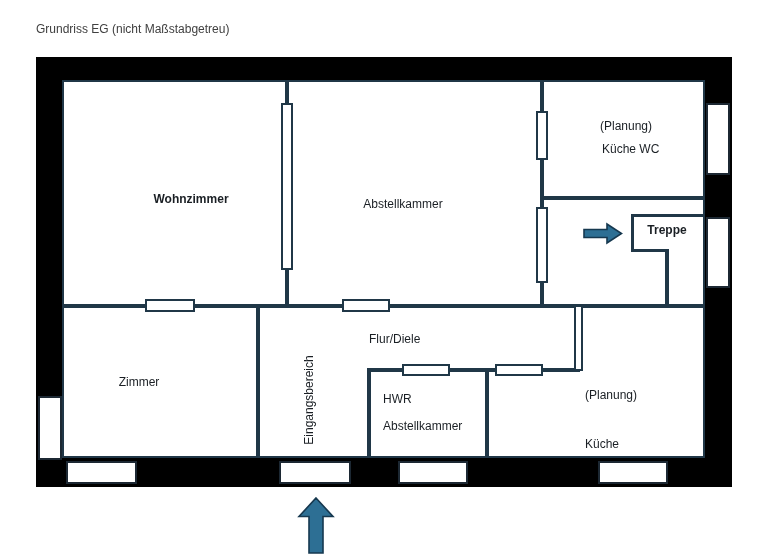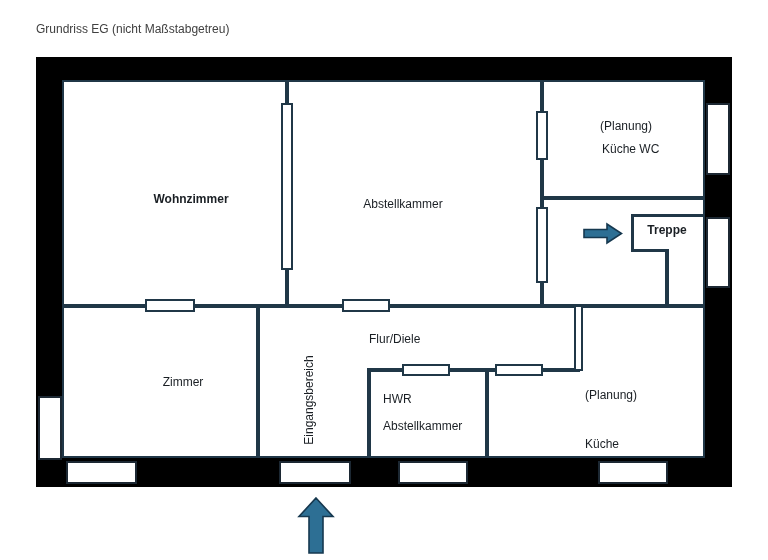--- a/index.html
+++ b/index.html
@@ -57,21 +57,21 @@
 <div class="door" style="left:145px;top:299px;width:50px;height:13px;"></div>
 <div class="door" style="left:342px;top:299px;width:48px;height:13px;"></div>
 <div class="door" style="left:402px;top:364px;width:48px;height:12px;"></div>
 <div class="door" style="left:495px;top:364px;width:48px;height:12px;"></div>
 
 <div class="label ctr" style="left:191px;top:199px;font-weight:bold;">Wohnzimmer</div>
 <div class="label ctr" style="left:403px;top:204px;">Abstellkammer</div>
 <div class="label" style="left:600px;top:120px;">(Planung)</div>
 <div class="label" style="left:602px;top:143px;">Küche WC</div>
 <div class="label ctr" style="left:667px;top:230px;font-weight:bold;">Treppe</div>
-<div class="label ctr" style="left:139px;top:382px;margin-left:44px;">Zimmer</div>
+<div class="label ctr" style="left:139px;top:382px;">Zimmer</div>
 <div class="label vert" style="left:309px;top:400px;">Eingangsbereich</div>
 <div class="label" style="left:369px;top:333px;">Flur/Diele</div>
 <div class="label" style="left:383px;top:393px;">HWR</div>
 <div class="label" style="left:383px;top:420px;">Abstellkammer</div>
 <div class="label" style="left:585px;top:389px;">(Planung)</div>
 <div class="label" style="left:585px;top:438px;">Küche</div>
 
 <svg style="left:583px;top:223px;" width="40" height="21" viewBox="0 0 40 21">
   <polygon points="1,6.5 24,6.5 24,1 38.5,10.5 24,20 24,14.5 1,14.5" fill="#2d6f94" stroke="#16384f" stroke-width="1.6" stroke-linejoin="miter"></polygon>
 </svg>

